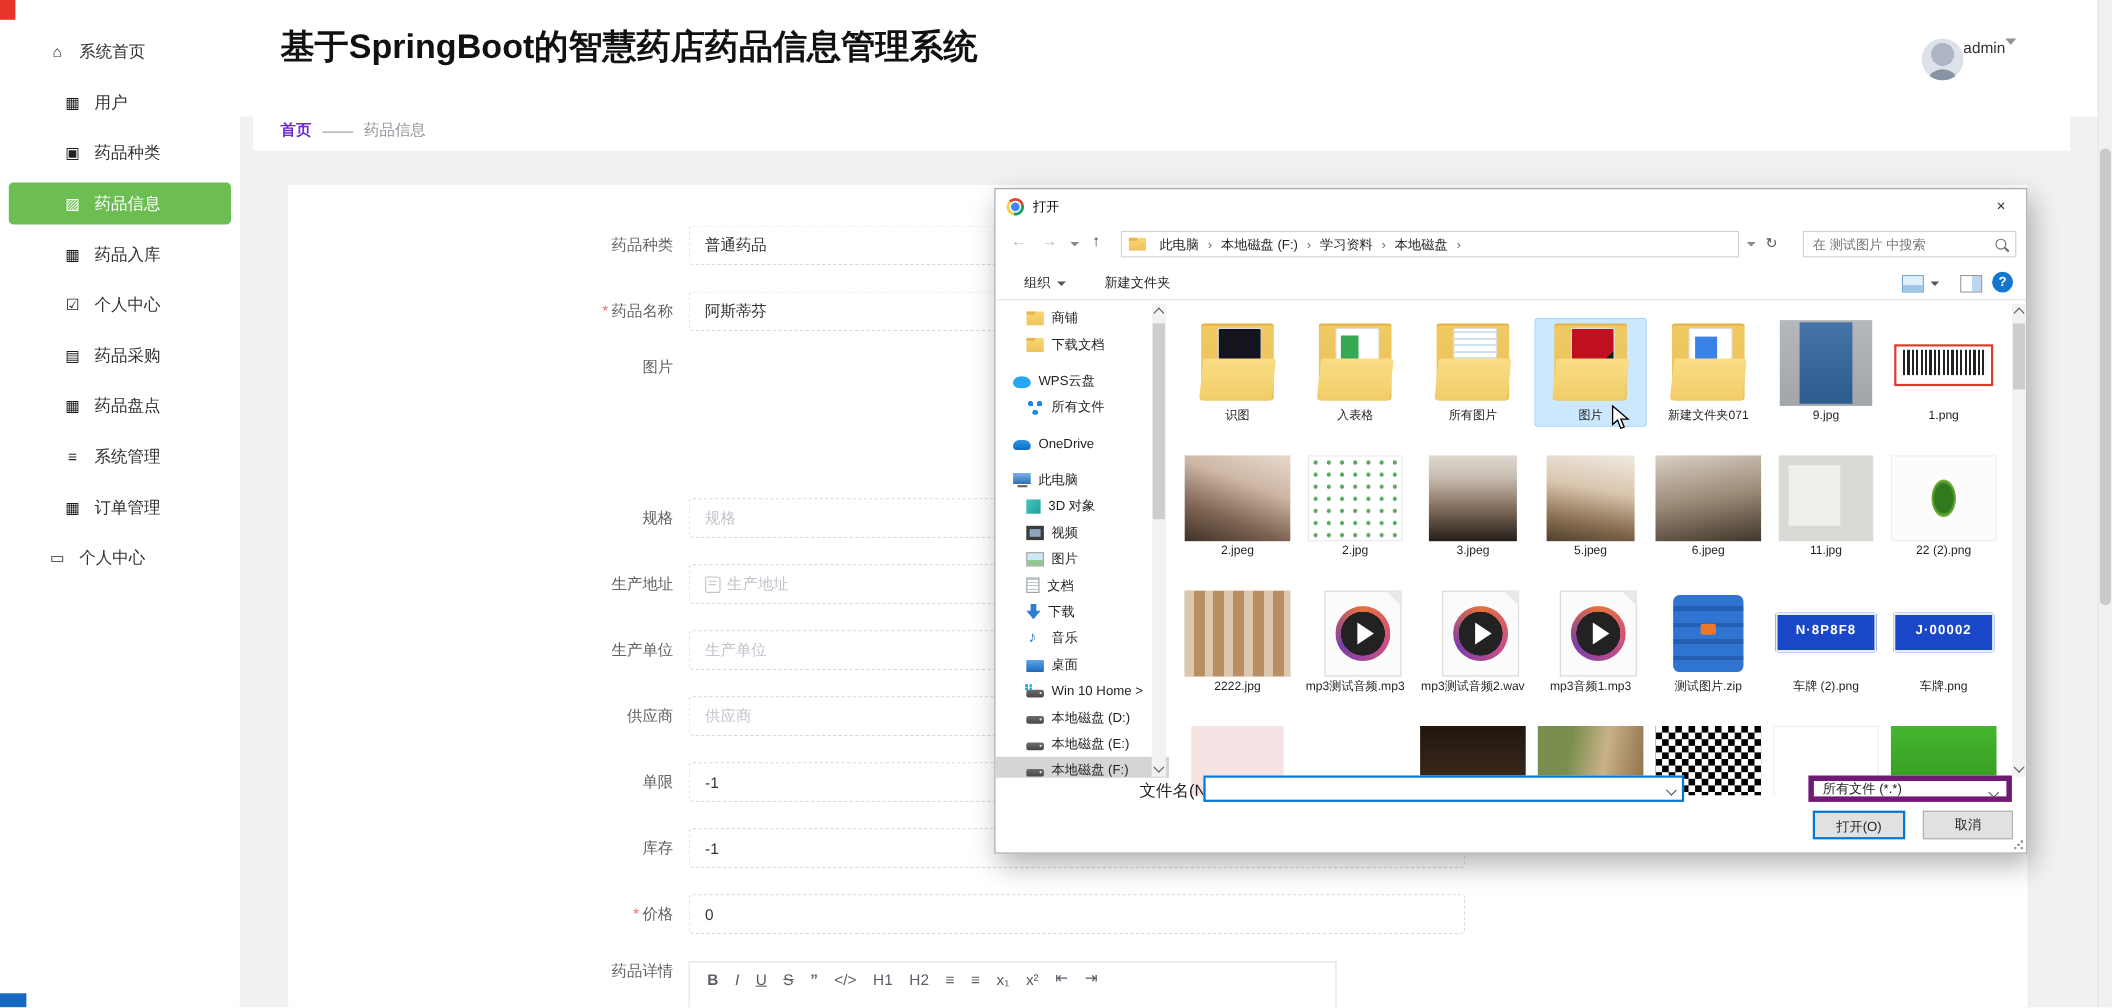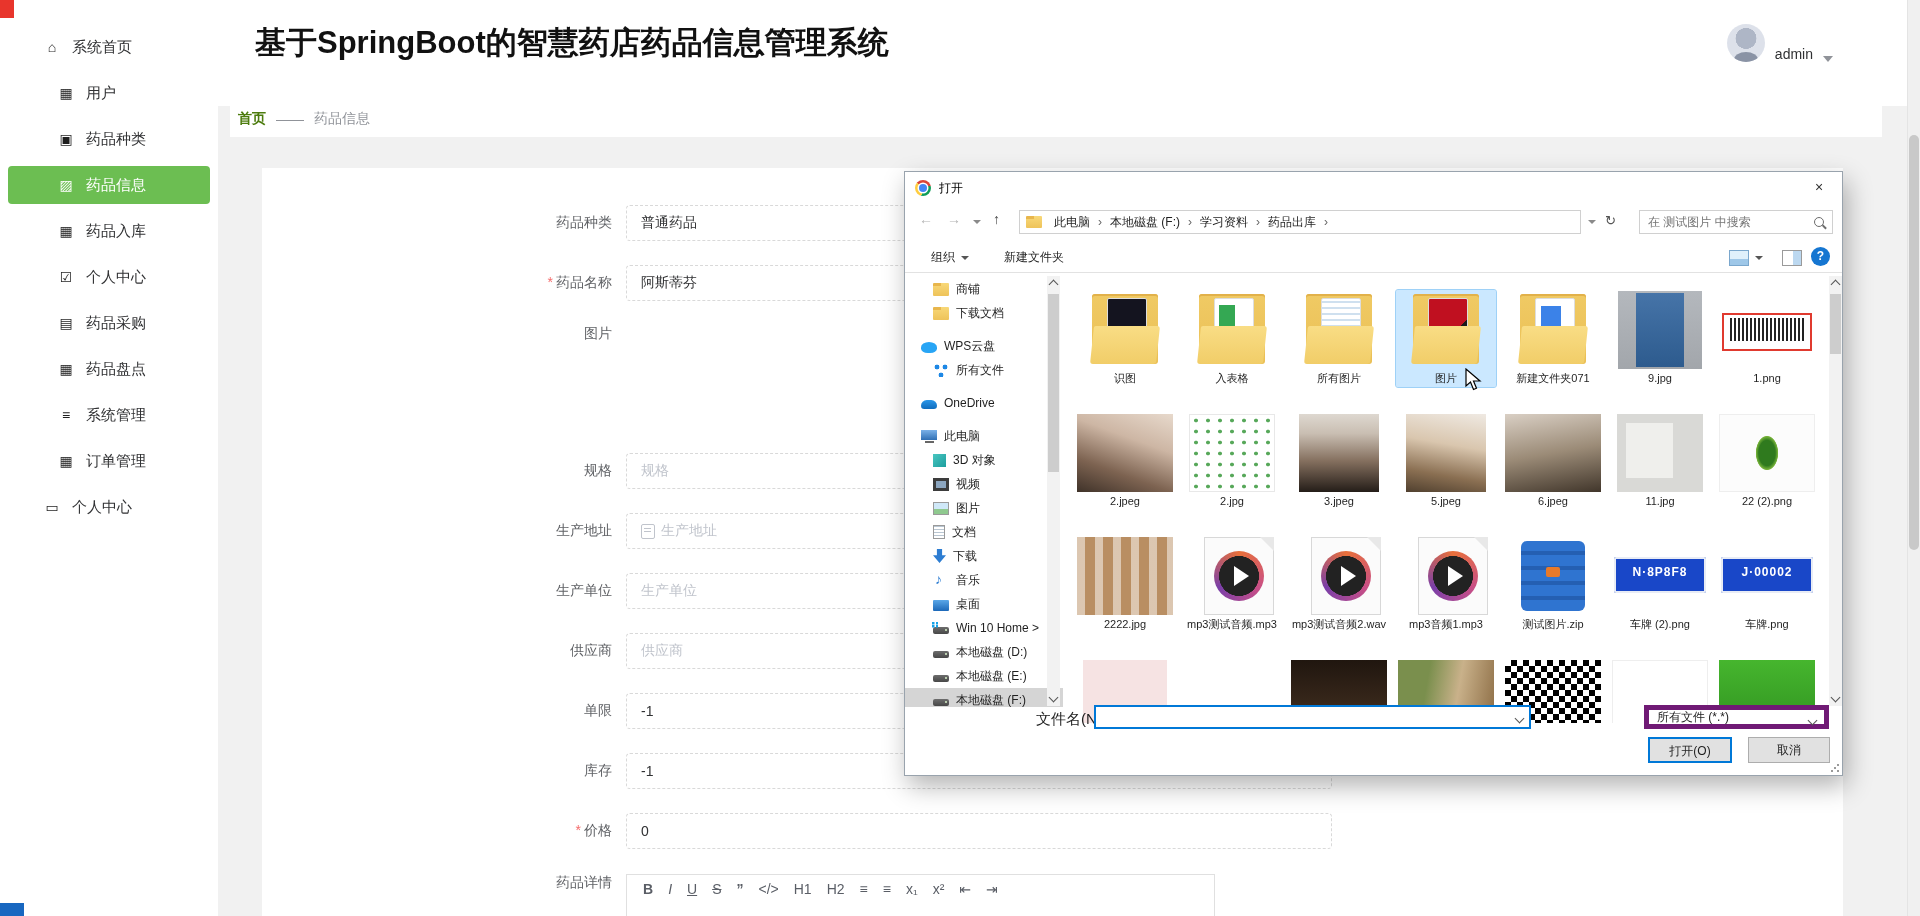--- a/index.html
+++ b/index.html
@@ -6,38 +6,38 @@
   body{font-family:"Liberation Sans","DejaVu Sans",sans-serif;}
   .screen{position:relative;width:1920px;height:916px;background:#f1f1f1;overflow:hidden;}
 
   
   .artifact-red{position:absolute;left:0;top:0;width:14px;height:18px;background:#e8352c;z-index:5;}
   .artifact-blue{position:absolute;left:0;top:903px;width:24px;height:13px;background:#1867c0;z-index:5;}
 
   
   .header{position:absolute;left:0;top:0;width:1908px;height:106px;background:#fff;z-index:2;}
   .page-title{position:absolute;left:255px;top:22px;font-size:31px;font-weight:700;color:#111;}
-  .userbox{position:absolute;right:75px;top:24px;display:flex;align-items:flex-end;gap:10px;}
+  .userbox{position:absolute;right:75px;top:35px;display:flex;align-items:flex-start;}
   .avatar{width:38px;height:38px;border-radius:50%;background:radial-gradient(circle at 50% 38%,#aeb6c6 0 34%,#dde1ea 35%);position:relative;overflow:hidden;}
   .avatar::after{content:"";position:absolute;left:7px;bottom:-6px;width:24px;height:16px;border-radius:50% 50% 0 0;background:#8a93a5;}
   .username{font-size:14px;color:#303133;}
   .caret-down{width:0;height:0;border-left:5px solid transparent;border-right:5px solid transparent;border-top:6px solid #909399;}
 
   
   .sidebar{position:absolute;left:0;top:0;width:218px;height:916px;background:#fff;z-index:3;padding-top:28px;box-sizing:border-box;}
   .side-item{display:flex;align-items:center;height:38px;margin:0 8px 8px 8px;border-radius:4px;font-size:15px;color:#303133;cursor:pointer;}
   .side-item .si{width:20px;margin-right:10px;text-align:center;font-size:14px;color:#1f1f1f;}
   .side-item.child{padding-left:48px;}
   .side-item.root{padding-left:34px;}
   .side-item.active{background:#6cbe52;color:#fff;}
   .side-item.active .si{color:#fff;}
 
   
   .crumbbar{position:absolute;left:230px;top:100px;width:1652px;height:37px;background:#fff;display:flex;align-items:center;z-index:1;}
-  .crumb-home{font-size:14px;font-weight:700;color:#4d7c0f;margin-left:8px;}
+  .crumb-home{font-size:14px;font-weight:700;color:#6d28d9;margin-left:25px;}
   .crumb-sep{font-size:14px;color:#909399;margin:0 10px;}
   .crumb-cur{font-size:14px;color:#909399;}
 
   
   .panel{position:absolute;left:262px;top:168px;width:1581px;height:748px;background:#fff;z-index:1;}
   .form{position:absolute;left:262px;top:205px;width:1090px;z-index:2;}
   .frow{display:flex;align-items:center;height:36px;margin-bottom:24px;}
   .flabel{width:364px;text-align:right;padding-right:14px;box-sizing:border-box;font-size:14px;color:#606266;}
   .star{color:#f56c6c;margin-right:3px;font-size:14px;}
   .finput{width:706px;height:36px;border:1px dashed #d9d9d9;border-radius:4px;box-sizing:border-box;display:flex;align-items:center;padding:0 14px;font-size:14px;background:#fff;}
@@ -377,21 +377,21 @@
           </span>
             <span class="seg">
             <span class="seg-label">本地磁盘 (F:)</span>
             <span class="seg-sep">›</span>
           </span>
             <span class="seg">
             <span class="seg-label">学习资料</span>
             <span class="seg-sep">›</span>
           </span>
             <span class="seg">
-            <span class="seg-label">药品出库</span>
+            <span class="seg-label">本地磁盘</span>
             <span class="seg-sep">›</span>
           </span>
           </span>
       </div>
       <span class="nav-caret" style="left:683px;"></span>
       <span class="refresh">↻</span>
       <div class="searchbox">
         <span>在 测试图片 中搜索</span>
         <span class="mag"></span>
       </div>

